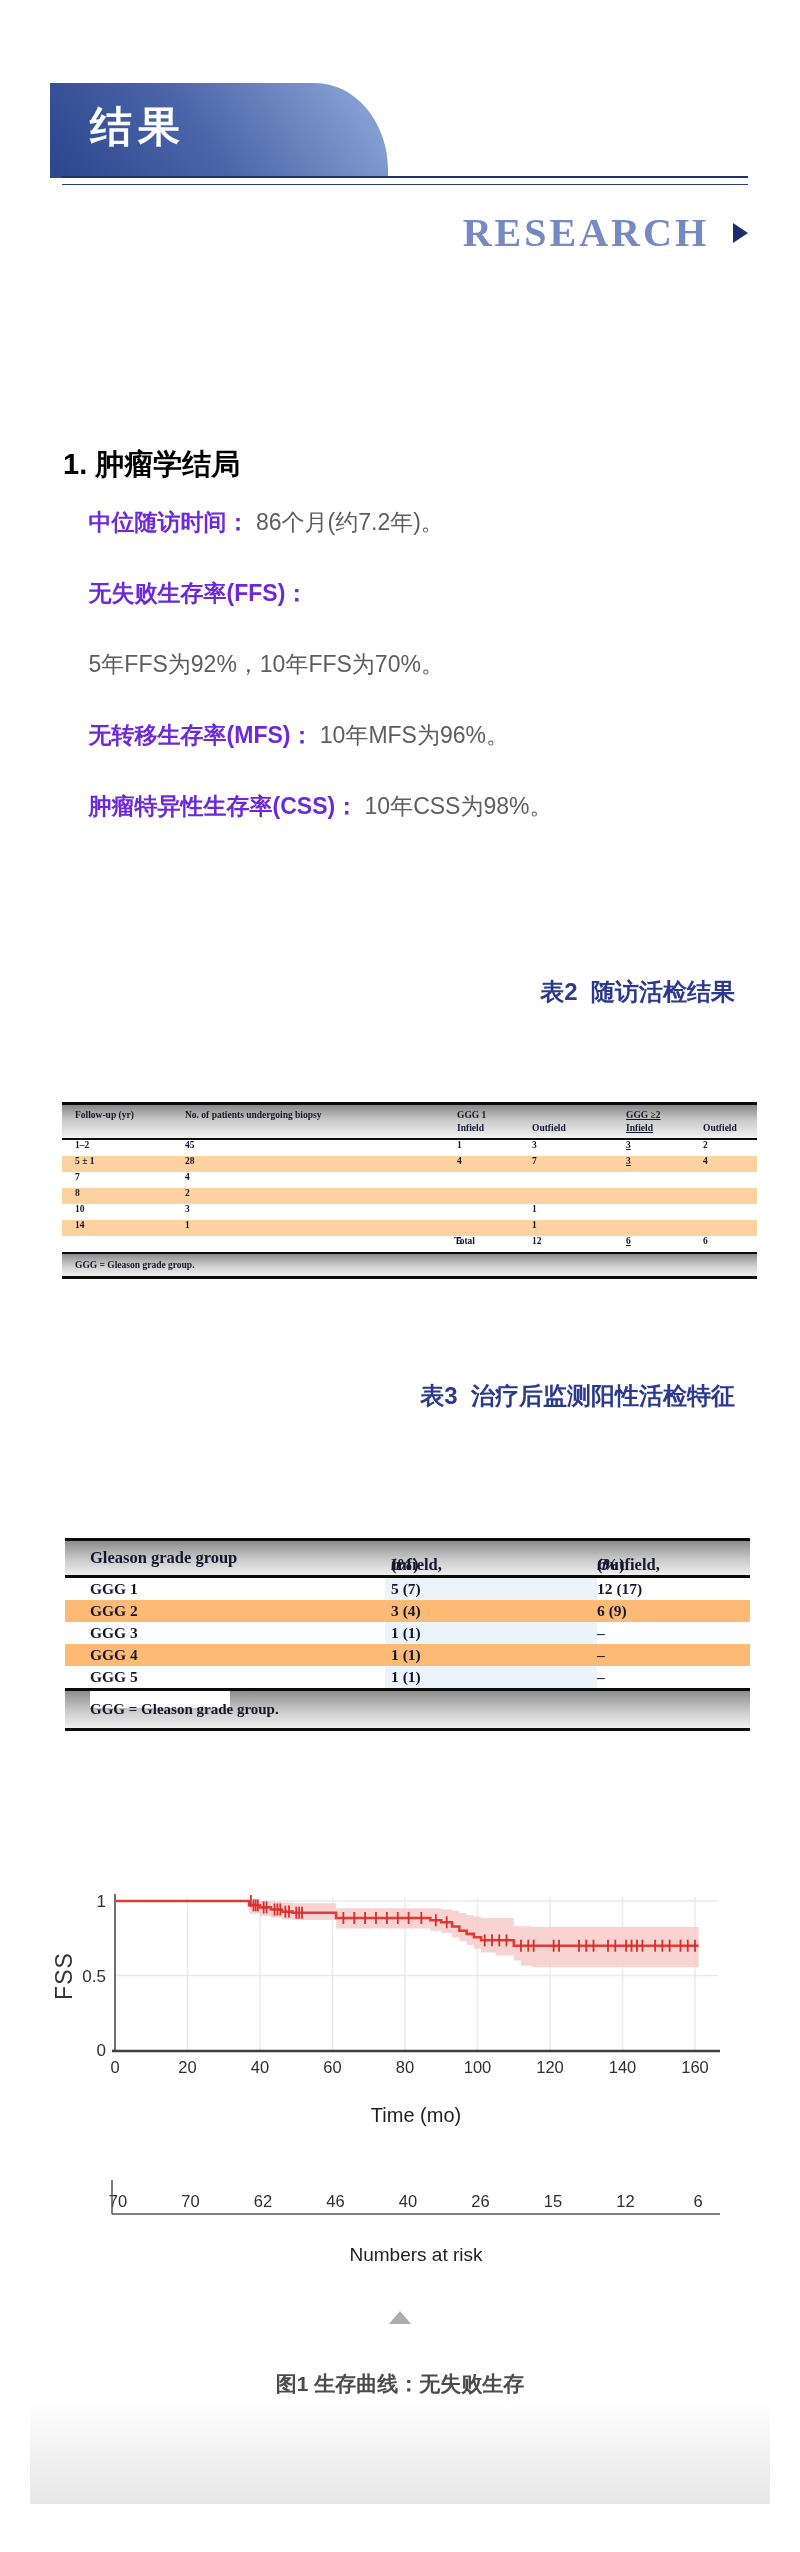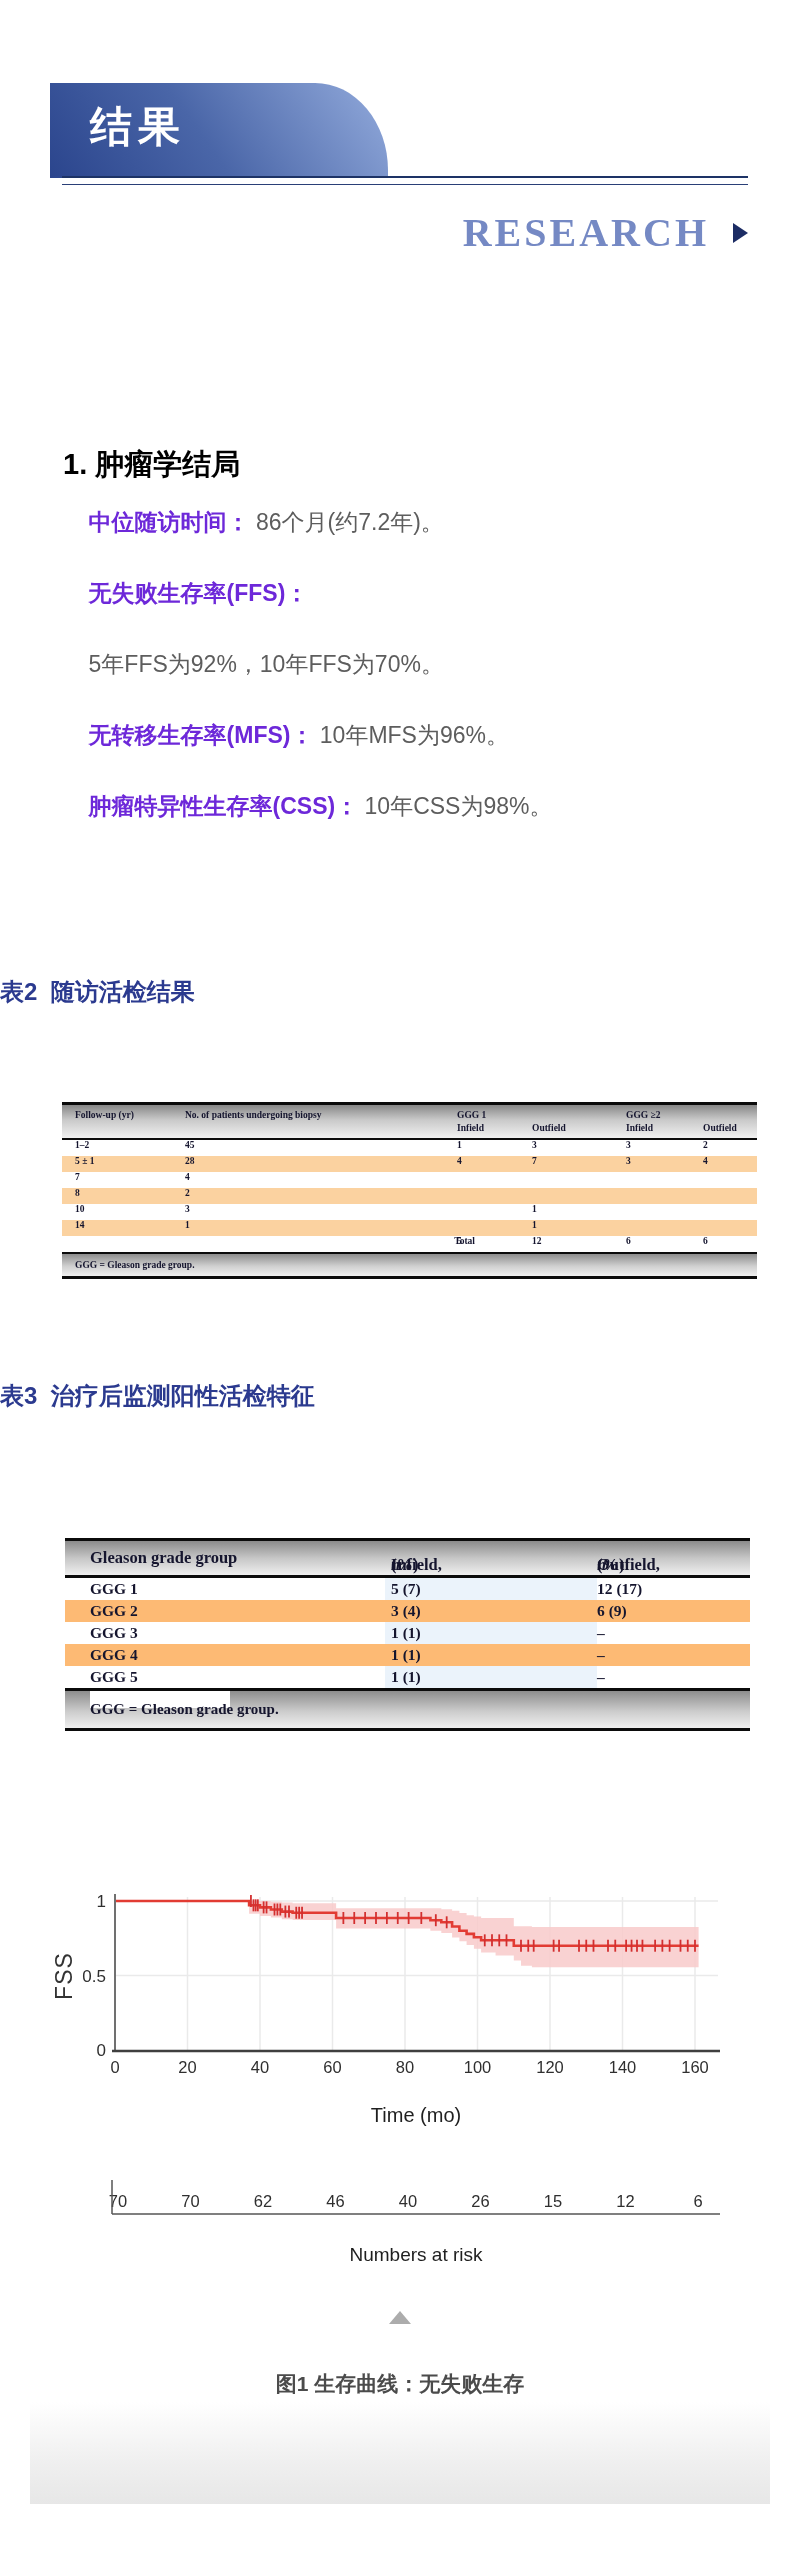--- a/index.html
+++ b/index.html
@@ -23,39 +23,39 @@
   .masthead-arrow{width:0;height:0;margin-left:24px;
           border-top:10px solid transparent;border-bottom:10px solid transparent;
           border-left:15px solid #1c2c64;}
 
   
   .h1{position:absolute;left:63px;top:403px;font-size:29px;font-weight:700;color:#000000;white-space:pre;margin-top:42px;}
   .para{position:absolute;left:63px;font-size:23px;line-height:30px;white-space:pre-wrap;}
   .para .lbl{font-weight:700;color:#6d28d9;}
   .para .txt{font-weight:400;color:#5d5d5d;}
 
-  .tbl-title{position:absolute;left:0;width:735px;text-align:left;font-size:24px;
+  .tbl-title{position:absolute;left:0;width:735px;text-align:right;font-size:24px;
           font-weight:700;color:#2b3a8f;white-space:pre;}
 
   
   .t2{position:absolute;left:62px;top:1102px;width:695px;
       font-family:"Liberation Serif","DejaVu Serif",serif;color:#14142e;}
   .t2 .bar{height:2.5px;background:#0b0b0b;}
   .t2-header{position:relative;height:33px;
       background:linear-gradient(180deg,#878787 0%,#c9c9c9 45%,#f1f1f1 100%);}
   .t2-header span{position:absolute;font-size:9.5px;font-weight:700;line-height:10px;}
   .t2-midbar{height:2px;background:#0b0b0b;}
   .t2-row{position:relative;height:16px;}
   .t2-row.orange{background:#fbd2a0;}
   .t2-row span{position:absolute;top:0;font-size:9.5px;font-weight:700;line-height:10.4px;}
   .t2-total-label{left:303px;width:110px;text-align:right;}
   .t2-footer{position:relative;height:22px;
       background:linear-gradient(180deg,#8d8d8d 0%,#cfcfcf 55%,#f0f0f0 100%);}
   .t2-footer span{position:absolute;left:13px;top:0;font-size:9.5px;font-weight:700;line-height:22px;}
-  .t2c1{left:13px;} .t2c2{left:123px;} .t2c3{left:395px;} .t2c4{left:470px;} .t2c5{left:564px;} .t2c6{left:641px;}
+  .t2c1{left:13px;} .t2c2{left:123px;} .t2c3{left:395px;} .t2c4{left:470px;} .t2c5{left:564px;text-decoration:underline;} .t2c6{left:641px;}
 
   
   .t3{position:absolute;left:65px;top:1538px;width:685px;
       font-family:"Liberation Serif","DejaVu Serif",serif;color:#15152e;}
   .t3 .bar{height:3px;background:#0b0b0b;}
   .t3-header{position:relative;height:34px;
       background:linear-gradient(180deg,#8b8b8b 0%,#c6c6c6 50%,#efefef 100%);}
   .t3-header span{position:absolute;top:7px;font-size:16.5px;font-weight:700;}
   .t3-row{position:relative;height:22px;}
   .t3-row.orange{background:#fdba74;}

